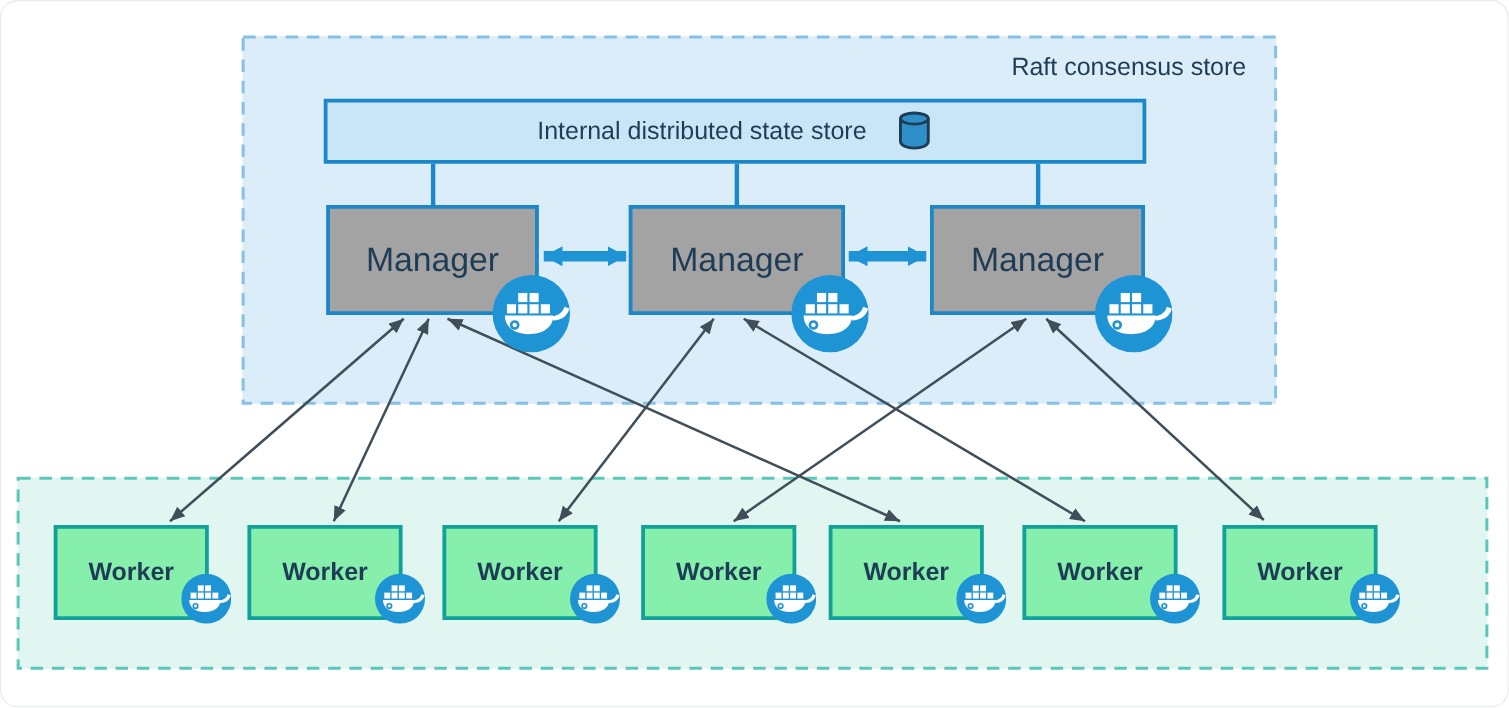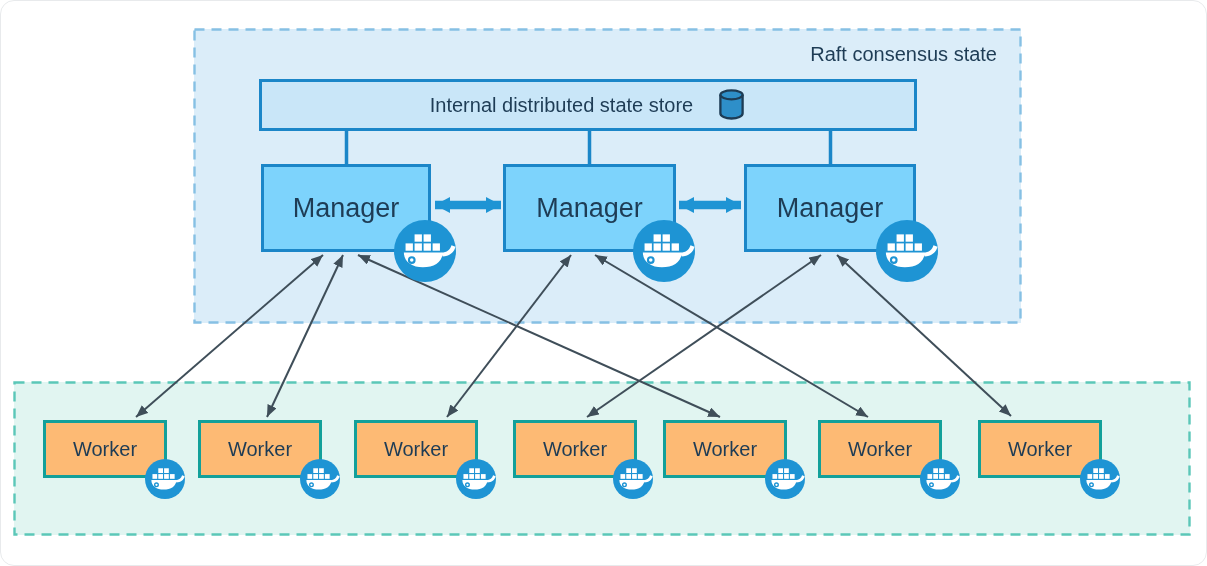--- a/index.html
+++ b/index.html
@@ -13,27 +13,27 @@
   .gossip-bg{left:13px;top:381px;width:1176px;height:153px;background:#e1f5f1;}
   .zone-label{position:absolute;z-index:2;font-size:20px;color:#1e3c55;white-space:nowrap;}
   .raft-label{left:756px;top:42px;width:240px;text-align:right;}
   .gossip-label{left:1000px;top:496px;width:178px;text-align:right;}
   .node{position:absolute;z-index:2;display:flex;align-items:center;justify-content:center;box-sizing:border-box;}
   .store{
     left:258px;top:78px;width:658px;height:52px;
     background:#c9e6f8;border:3px solid #1b86c8;gap:24px;font-size:20px;
   }
   .manager{
-    top:163px;height:88px;background:#7dd3fc;border:3px solid #1b86c8;font-size:27px;
+    top:163px;height:88px;background:#a3a3a3;border:3px solid #1b86c8;font-size:27px;
   }
   .m1{left:260px;width:170px;}
   .m2{left:502px;width:173px;}
   .m3{left:743px;width:172px;}
   .worker{
-    top:419px;width:124px;height:58px;background:#fdba74;border:3px solid #12a09a;font-size:20px;
+    top:419px;width:124px;height:76px;background:#86efac;border:3px solid #12a09a;font-size:20px;font-weight:bold;
   }
   .w1{left:42px;}.w2{left:197px;}.w3{left:353px;}.w4{left:512px;}
   .w5{left:662px;}.w6{left:817px;}.w7{left:977px;}
   .overlay{position:absolute;left:0;top:0;z-index:3;pointer-events:none;}
   .dash-raft{fill:none;stroke:#86c0e4;stroke-width:2.4;stroke-dasharray:10 7;}
   .dash-gossip{fill:none;stroke:#5bc7b8;stroke-width:2.4;stroke-dasharray:10 7;}
   .conn{stroke:#1b86c8;stroke-width:3.5;}
   .thick{stroke:#1e94d4;stroke-width:8.5;}
   .thin{stroke:#3f4e59;stroke-width:2;}
   .whale{position:absolute;z-index:4;}
@@ -41,21 +41,21 @@
   .db-icon{flex:0 0 auto;}
 </style>
 </head>
 <body>
 
 <div class="canvas">
 
   <div class="layer-bg raft-bg"></div>
   <div class="layer-bg gossip-bg"></div>
 
-  <div class="zone-label raft-label">Raft consensus state</div>
+  <div class="zone-label raft-label">Raft consensus store</div>
 
   <div class="node store">
     <span>Internal distributed state store</span>
     <svg class="db-icon" width="29" height="34" viewBox="0 0 30 34">
       <path d="M3.5,6.5 V25.5 c0,3.1 5.1,5.5 11.5,5.5 s11.5,-2.4 11.5,-5.5 V6.5" fill="#2e8fc9" stroke="#1d3c55" stroke-width="2.4"></path>
       <ellipse cx="15" cy="6.5" rx="11.5" ry="4.6" fill="#2e8fc9" stroke="#1d3c55" stroke-width="2.4"></ellipse>
     </svg>
   </div>
 
   <div class="node manager m1">

